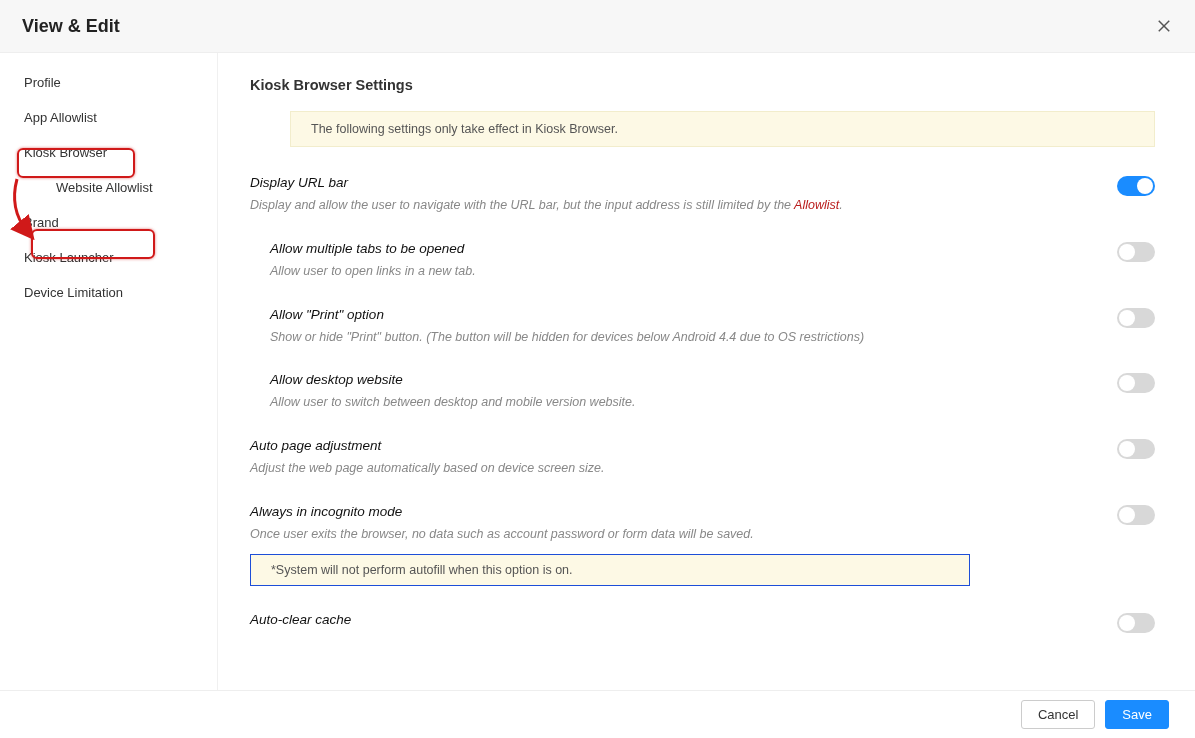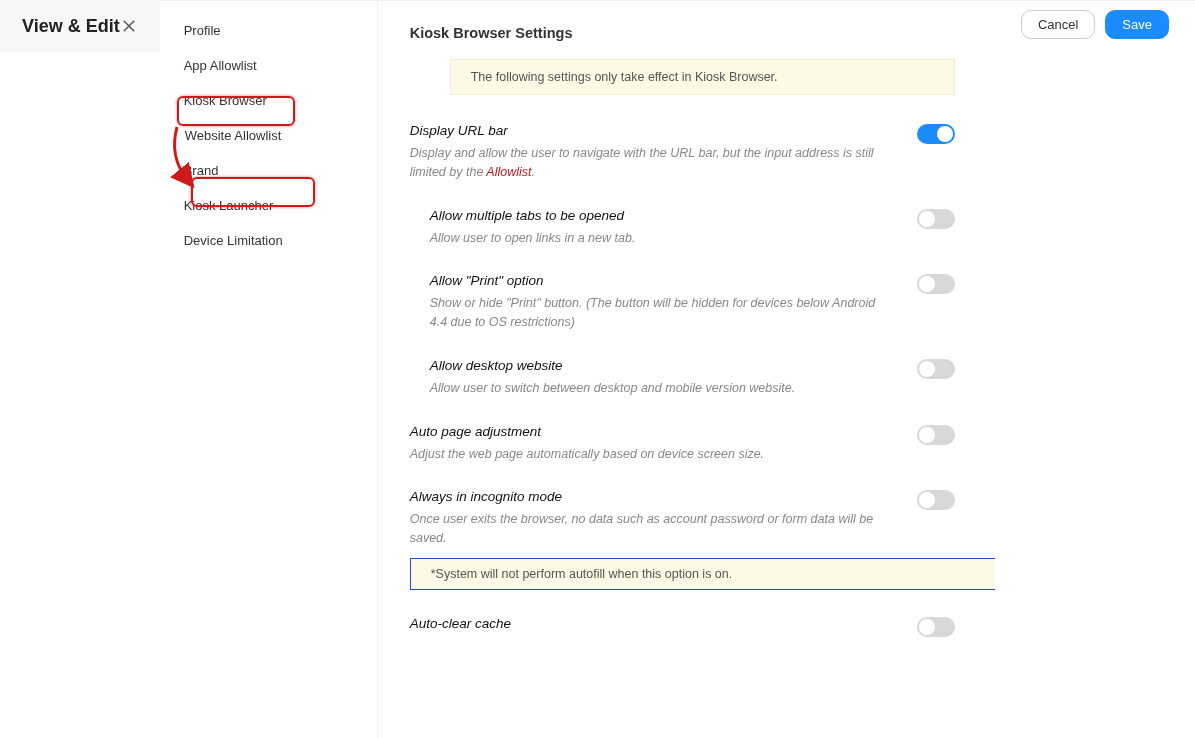--- a/index.html
+++ b/index.html
@@ -1,24 +1,24 @@
 <!DOCTYPE html>
 <html><head>
 <meta charset="utf-8">
 <style>
   * { box-sizing: border-box; margin: 0; padding: 0; }
   html, body { width: 1195px; height: 738px; font-family: -apple-system, "Helvetica Neue", Arial, sans-serif; background:#fff; color:#000; overflow:hidden;}
-  .app { width:1195px; height:738px; display:flex; flex-direction:row; background:#fff;}
+  .app { width:1195px; height:738px; display:flex; flex-direction:column; background:#fff;}
   .header { height:52px; background:#f7f7f7; display:flex; align-items:center; justify-content:space-between; padding:0 22px; }
   .header h1 { font-size:18px; font-weight:600; color:#222;}
   .close-icon { width:18px; height:18px; cursor:pointer; color:#555;}
   .body { flex:1; display:flex; min-height:0; border-top:1px solid #eee;}
   .sidebar { width:218px; background:#fff; border-right:1px solid #f0f0f0;}
   .sidebar-item { padding:10px 24px; font-size:13px; color:#333; cursor:pointer; position:relative;}
-  .sidebar-item.sub { padding-left:25px; }
+  .sidebar-item.sub { padding-left:56px; }
   .sidebar-item.active { background:#eaf3fa; color:#1a8cff;}
   .highlight-box { position:absolute; border:2px solid #d01919; border-radius:6px; pointer-events:none; box-shadow:0 0 3px rgba(208,25,25,.6);}
   .hl-kiosk { left:17px; top:95px; width:118px; height:30px;}
   .hl-browser { left:31px; top:176px; width:124px; height:30px;}
   .arrow-svg { position:absolute; left:7px; top:116px; pointer-events:none;}
   .main-wrap { flex:1; position:relative; overflow:hidden;}
   .main { position:absolute; inset:0; overflow-y:auto; padding:24px 40px 40px 32px;}
   .main::-webkit-scrollbar { width:11px;}
   .main::-webkit-scrollbar-thumb { background:#c8c8c8; border-radius:6px;}
   .main::-webkit-scrollbar-track { background:#f3f3f3;}
@@ -31,21 +31,21 @@
   .setting-desc { font-size:12.5px; color:#888; line-height:1.5;}
   .setting-desc .link { color:#b91c1c;}
   .sub-notice { background:#fdf9e5; border:1px solid #1d4ed8; padding:8px 20px; font-size:12.5px; color:#555; margin-top:-16px; margin-bottom:26px; width:720px;}
   .toggle { width:38px; height:20px; border-radius:20px; position:relative; flex-shrink:0; cursor:pointer; margin-top:1px;}
   .toggle.off { background:#d8d8d8;}
   .toggle.on { background:#1a8cff;}
   .toggle .knob { position:absolute; top:2px; width:16px; height:16px; border-radius:50%; background:#fff; transition:left .15s;}
   .toggle.off .knob { left:2px;}
   .toggle.on .knob { left:20px;}
   .footer { height:48px; border-top:1px solid #eee; display:flex; align-items:center; justify-content:flex-end; padding:0 26px; gap:10px; background:#fff;}
-  .btn { font-size:13px; padding:6px 16px; border-radius:10px; cursor:pointer;}
+  .btn { font-size:13px; padding:6px 16px; border-radius:3px; cursor:pointer;}
   .btn-cancel { background:#fff; border:1px solid #ccc; color:#333;}
   .btn-save { background:#1a8cff; border:1px solid #1a8cff; color:#fff;}
   .sidebar-nav { position:relative; padding-top:12px;}
 </style>
 </head>
 <body>
 
 <div class="app">
   <div class="header">
     <h1>View &amp; Edit</h1>

